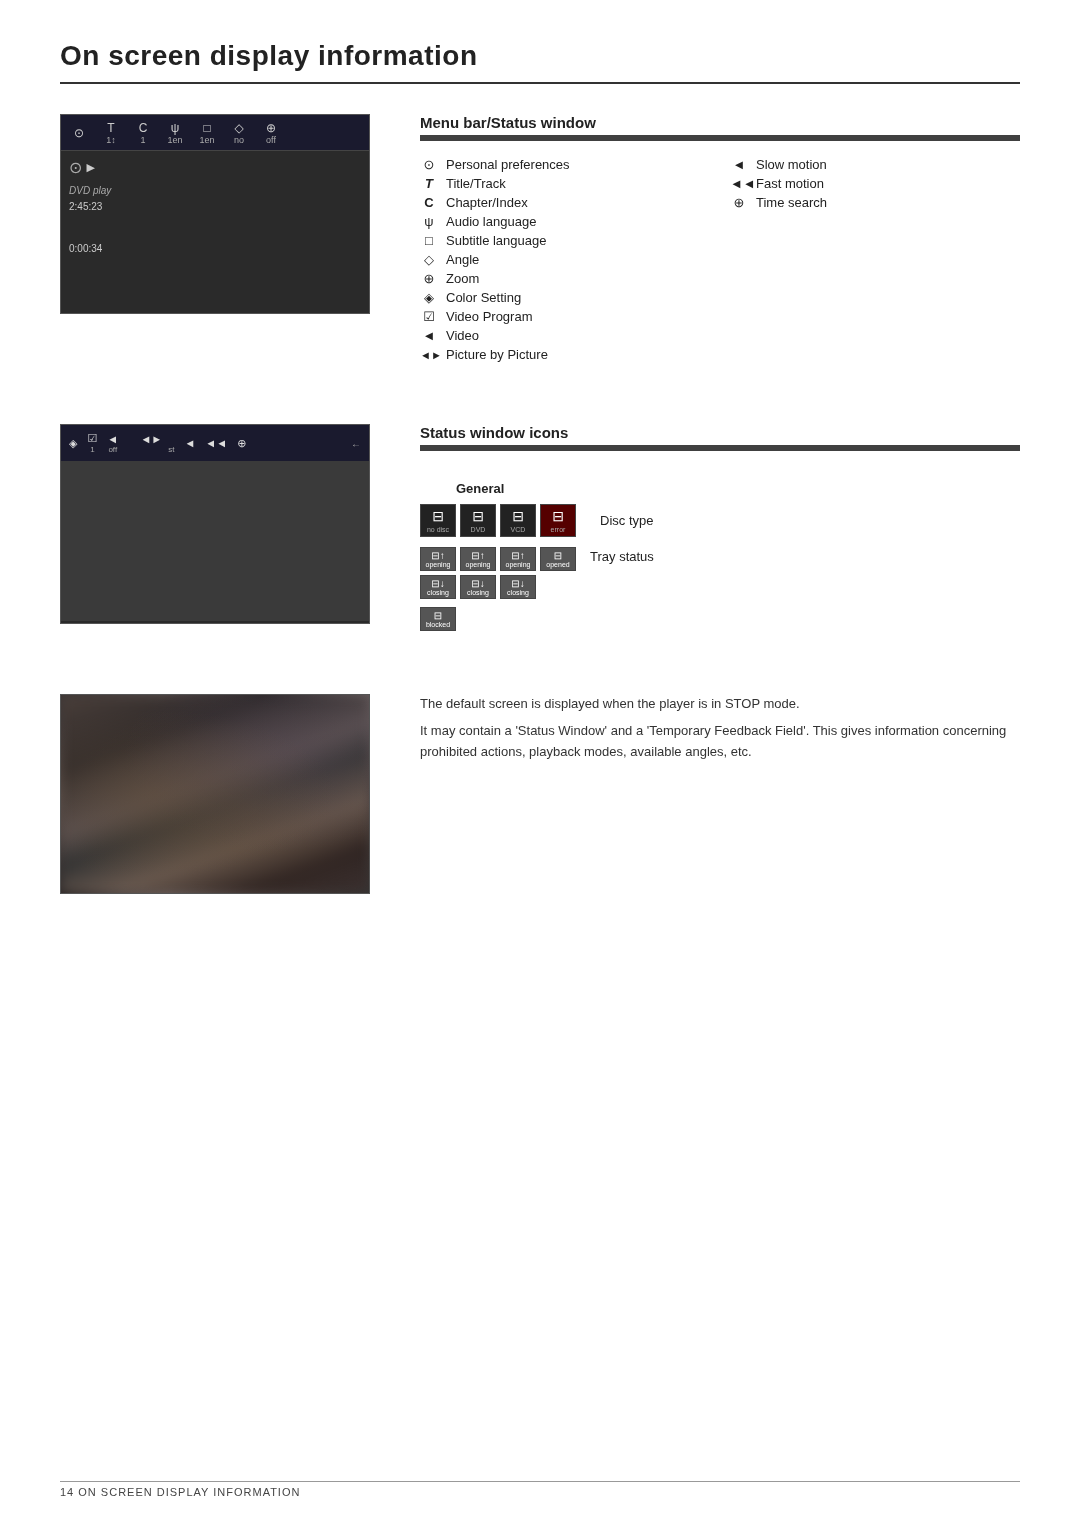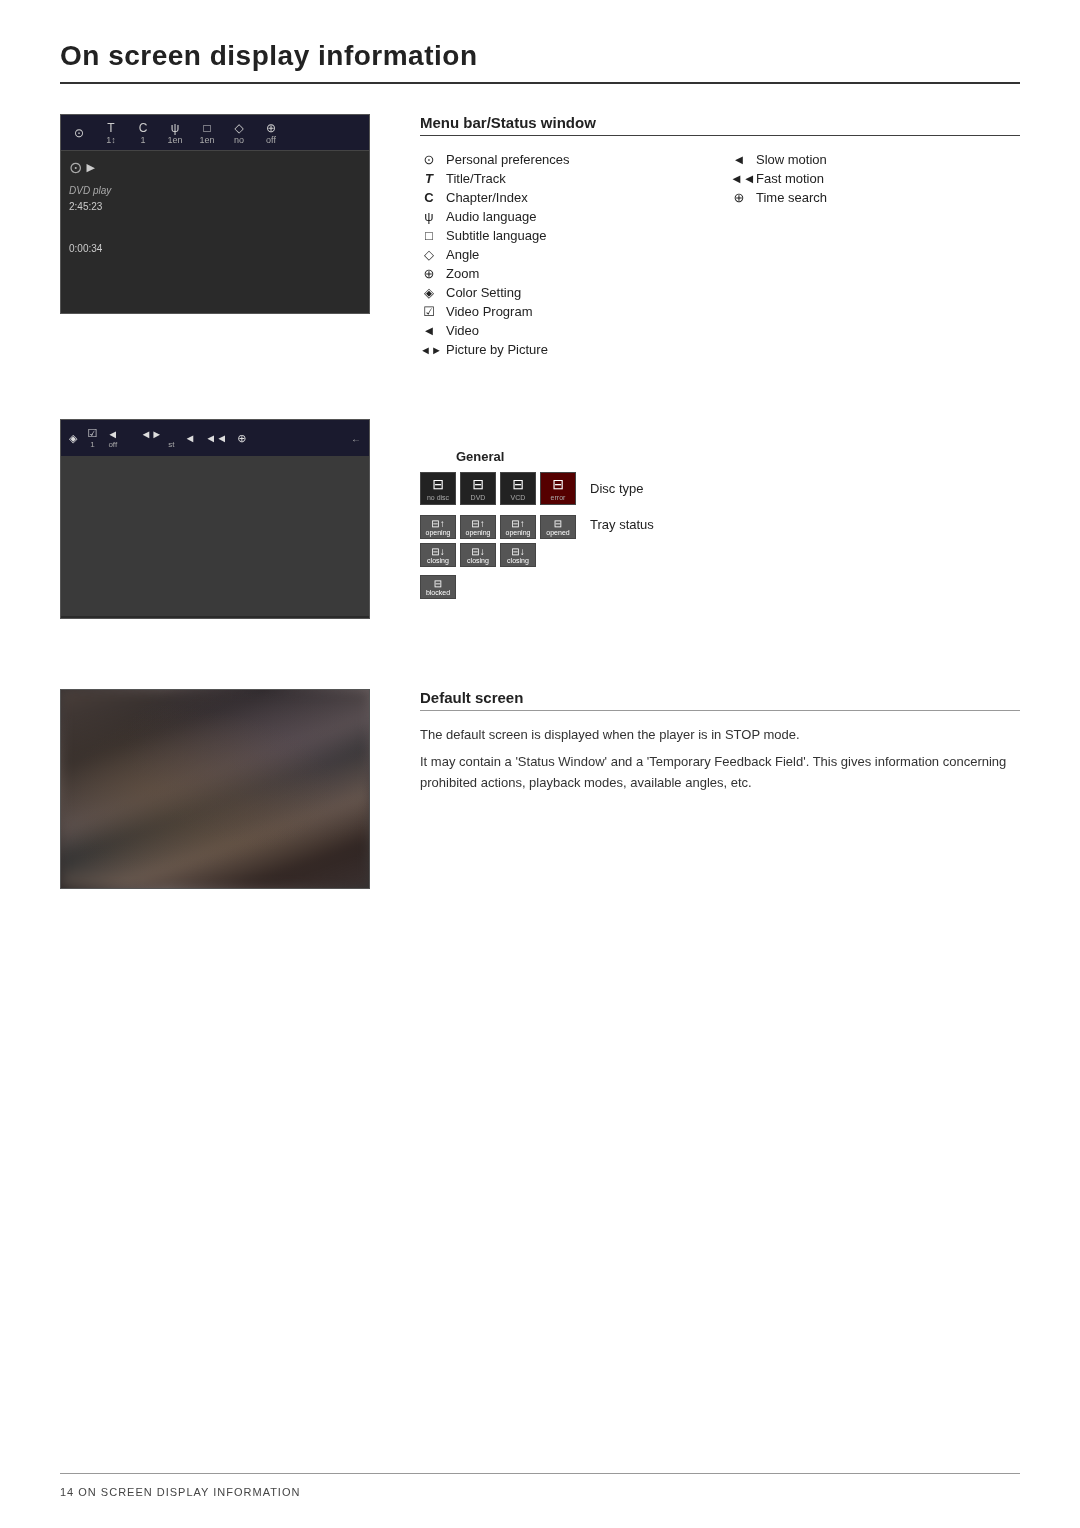--- a/index.html
+++ b/index.html
@@ -129,21 +129,21 @@
       inset: 0;
       background: 
         radial-gradient(ellipse at 30% 50%, rgba(100,80,60,0.5) 0%, transparent 60%),
         radial-gradient(ellipse at 70% 30%, rgba(80,70,90,0.4) 0%, transparent 50%);
     }
 
     
     .section-header {
       font-weight: bold;
       font-size: 15px;
-      border-bottom: 1px solid #404040;
+      border-bottom: 6px solid #404040;
       padding-bottom: 4px;
       margin-bottom: 14px;
     }
 
     
     .menu-items-grid {
       display: grid;
       grid-template-columns: 1fr 1fr;
       gap: 0 20px;
       margin-bottom: 20px;
@@ -194,21 +194,21 @@
       line-height: 1.3;
     }
 
     .disc-icon-box .icon-label {
       font-size: 7px;
       color: #aaa;
       display: block;
     }
 
     .disc-type-label {
-      margin-left: 10px;
+      margin-left: 20px;
       font-size: 13px;
     }
 
     .tray-row {
       display: flex;
       align-items: flex-start;
       gap: 4px;
       margin-bottom: 6px;
     }
 
@@ -262,21 +262,21 @@
 
     .footer {
       position: fixed;
       bottom: 30px;
       left: 60px;
       right: 60px;
       display: flex;
       justify-content: space-between;
       align-items: center;
       border-top: 1px solid #999;
-      padding-top: 12px;
+      padding-top: 4px;
     }
 
     .footer-text {
       font-size: 11px;
       letter-spacing: 1px;
       color: #444;
     }
   </style>
 </head>
 <body>
@@ -428,20 +428,21 @@
         <div class="status-item">
           <span>⊕</span>
         </div>
         <div style="margin-left: auto; color:#aaa; font-size:10px;">←</div>
       </div>
       <div class="status-content"></div>
     </div>
   </div>
 
   <div class="right-panel">
+    <div class="section-header">Status window icons</div>
 
     <div class="status-icons-section">
       <div class="general-label">General</div>
 
       <div class="disc-icons-row">
         <div class="disc-icon-box">
           <span style="font-size:14px;">⊟</span>
           <span class="icon-label">no disc</span>
         </div>
         <div class="disc-icon-box">
@@ -508,21 +509,20 @@
 
   <div class="left-panel">
     <div class="default-screen">
 
       <div style="position:absolute; inset:0; background: linear-gradient(160deg, #4a3f3a 0%, #2d2828 25%, #5a5050 45%, #333 55%, #6a5a50 70%, #2a2020 85%, #3a3030 100%); filter: blur(6px);"></div>
       <div style="position:absolute; inset:0; background: radial-gradient(ellipse at 60% 60%, rgba(90,70,50,0.4) 0%, transparent 70%);"></div>
     </div>
   </div>
 
   <div class="right-panel">
-    <div class="section-header default-screen-section-header">Default screen</div>
     <p class="description-text" style="margin-bottom:6px;">The default screen is displayed when the player is in STOP mode.</p>
     <p class="description-text">It may contain a 'Status Window' and a 'Temporary Feedback Field'. This gives information concerning prohibited actions, playback modes, available angles, etc.</p>
   </div>
 </div>
 
 <div class="footer">
   <span class="footer-text">14 ON SCREEN DISPLAY INFORMATION</span>
 </div>
 
 </body></html>

